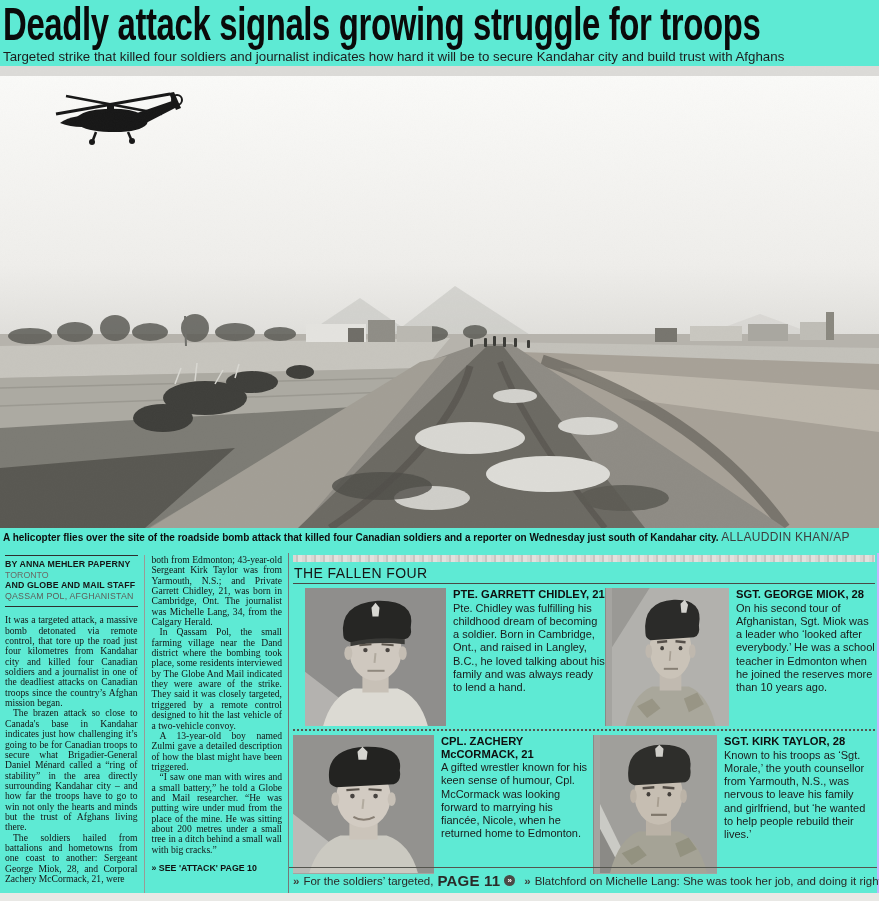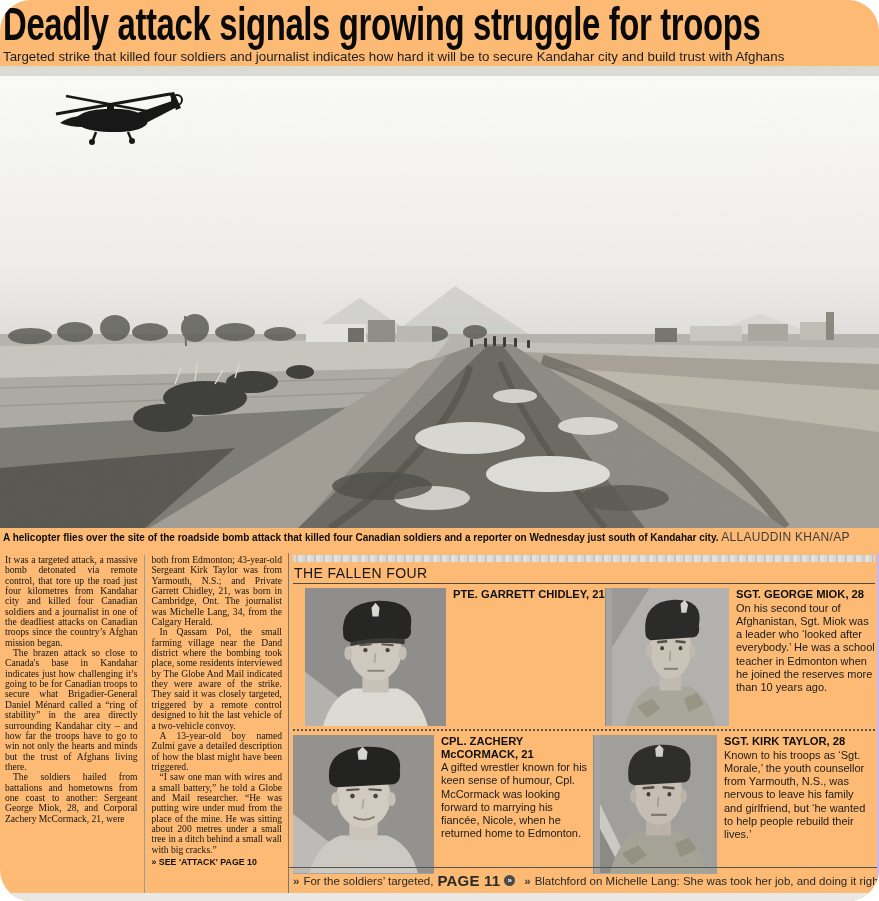--- a/index.html
+++ b/index.html
@@ -1,17 +1,17 @@
 <!DOCTYPE html>
 <html><head>
 <meta charset="utf-8">
 <style>
   * { margin:0; padding:0; box-sizing:border-box; }
   body { background:#fff; font-family:"Liberation Sans", sans-serif; color:#111; }
-  .page { position:relative; width:879px; height:901px; background:#fdba74; overflow:hidden; margin:0 auto;border-radius:31px; }
+  .page { position:relative; width:879px; height:901px; background:#5eead4; overflow:hidden; margin:0 auto; }
 
   
   .masthead { padding:1px 3px 0 3px; }
   .headline { font-family:"Liberation Sans", sans-serif; font-weight:bold; font-size:46px;
               line-height:46px; color:#0a0a0a; white-space:nowrap; display:inline-block;
               transform:scaleX(0.715); transform-origin:0 0; letter-spacing:-0.5px; }
   .subhead  { font-size:13.5px; color:#1c1c1c; margin-top:-1px; white-space:nowrap;
               display:inline-block; transform:scaleX(0.985); transform-origin:0 0; }
 
   
@@ -31,21 +31,21 @@
   .acol { width:139px; padding-right:6px; }
   .acol2 { border-left:1px solid #9a9a96; padding-left:7px; width:145px; }
   .byline-block { border-top:1.5px solid #2e2e2e; border-bottom:1px solid #2e2e2e;
                   padding:3px 0 5px 0; margin-bottom:8px; font-size:8.8px; line-height:10.6px; }
   .byline-bold { font-weight:bold; color:#161616; letter-spacing:.1px; }
   .byline-lt   { color:#6a6a66; }
   .dateline    { color:#5d5d59; letter-spacing:.2px; }
   .bodytext p { font-family:"Liberation Serif", serif; font-size:9.6px; line-height:10.35px;
                 color:#141414; text-align:justify; }
   .bodytext p.ind { text-indent:8px; }
-  .see-line { font-size:8.8px; font-weight:bold; margin-top:2px; color:#111; }
+  .see-line { font-size:8.8px; font-weight:bold; margin-top:8px; color:#111; }
 
   
   .fallen { flex:1; position:relative; padding:0 2px 0 4px; border-right:2px solid #c4b5fd; }
   .texband { height:7px; margin-top:2px;
              background:repeating-linear-gradient(90deg,#d9d8d4 0 3px,#c7c6c2 3px 5px,#e2e1dd 5px 9px); }
   .ff-title { font-size:14px; letter-spacing:.4px; color:#161616; padding:3px 0 2px 1px; font-weight:normal; }
   .ff-rule { border-top:1.2px solid #4a4a46; }
   .frow { display:grid; grid-template-columns:141px 152px 117px 1fr; column-gap:7px; padding:4px 0 3px 0; }
   .frow.r1 { border-bottom:2px dotted #55554f; height:147px;padding-left:12px; }
   .frow.r2 { height:146px; }
@@ -187,20 +187,26 @@
 
   <div class="caption-row">
     <span class="cap">A helicopter flies over the site of the roadside bomb attack that killed four Canadian soldiers and a reporter on Wednesday just south of Kandahar city.</span>
     <span class="credit">ALLAUDDIN KHAN/AP</span>
   </div>
 
   <div class="content">
 
     <section class="article">
       <div class="acol">
+        <div class="byline-block">
+          <span class="byline-bold">BY ANNA MEHLER PAPERNY</span>
+          <span class="byline-lt">TORONTO</span><br>
+          <span class="byline-bold">AND GLOBE AND MAIL STAFF</span><br>
+          <span class="dateline">QASSAM POL, AFGHANISTAN</span>
+        </div>
         <div class="bodytext">
           <p>It was a targeted attack, a massive bomb detonated via remote control, that tore up the road just four kilometres from Kandahar city and killed four Canadian soldiers and a journalist in one of the deadliest attacks on Canadian troops since the country’s Afghan mission began.</p>
           <p class="ind">The brazen attack so close to Canada's base in Kandahar indicates just how challenging it’s going to be for Canadian troops to secure what Brigadier-General Daniel Ménard called a “ring of stability” in the area directly surrounding Kandahar city – and how far the troops have to go to win not only the hearts and minds but the trust of Afghans living there.</p>
           <p class="ind">The soldiers hailed from battalions and hometowns from one coast to another: Sergeant George Miok, 28, and Corporal Zachery McCormack, 21, were</p>
         </div>
       </div>
       <div class="acol acol2">
         <div class="bodytext">
           <p>both from Edmonton; 43-year-old Sergeant Kirk Taylor was from Yarmouth, N.S.; and Private Garrett Chidley, 21, was born in Cambridge, Ont. The journalist was Michelle Lang, 34, from the Calgary Herald.</p>
           <p class="ind">In Qassam Pol, the small farming village near the Dand district where the bombing took place, some residents interviewed by The Globe And Mail indicated they were aware of the strike. They said it was closely targeted, triggered by a remote control designed to hit the last vehicle of a two-vehicle convoy.</p>
@@ -232,20 +238,21 @@
             <line x1="54" y1="58" x2="66" y2="57" stroke="#5d564d" stroke-width="2"></line>
             <line x1="76" y1="57" x2="88" y2="58" stroke="#5d564d" stroke-width="2"></line>
             <circle cx="60" cy="63" r="2.2" fill="#494440"></circle>
               <circle cx="82" cy="63" r="2.2" fill="#494440"></circle>
             <line x1="70" y1="66" x2="69" y2="76" stroke="#b0a99e" stroke-width="2"></line>
             <line x1="62" y1="84" x2="79" y2="84" stroke="#8f887e" stroke-width="2"></line>
           </svg>
         </div>
         <div>
           <div class="bio-name">PTE. GARRETT CHIDLEY, 21</div>
+          <div class="bio-text">Pte. Chidley was fulfilling his childhood dream of becoming a soldier. Born in Cambridge, Ont., and raised in Langley, B.C., he loved talking about his family and was always ready to lend a hand.</div>
         </div>
         <div class="portrait pcell2">
           <svg viewBox="0 0 140 140" preserveAspectRatio="none">
             <rect width="140" height="140" fill="#b2b1ad"></rect>
             <polygon points="0,0 45,0 0,60" fill="#9a9995"></polygon>
             <path d="M16 140 Q25 108 48 100 L92 100 Q115 108 124 140 Z" fill="#a9a79b"></path>
             <path d="M30 120 l18 -8 l10 10 l-16 10 Z M86 112 l16 -6 l8 12 l-18 8 Z" fill="#93917f" opacity="0.8"></path>
             <rect x="57" y="82" width="26" height="22" fill="#c1bab0"></rect>
             <ellipse cx="70" cy="62" rx="25" ry="30" fill="#cac3b8"></ellipse>
             <ellipse cx="44" cy="64" rx="4" ry="7" fill="#bfb8ae"></ellipse>

